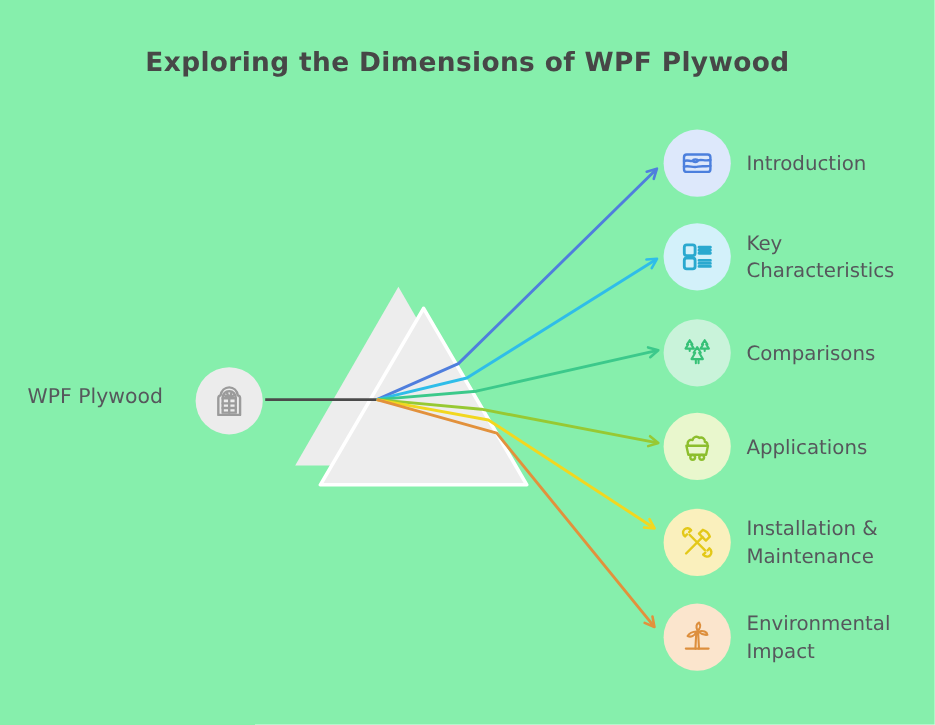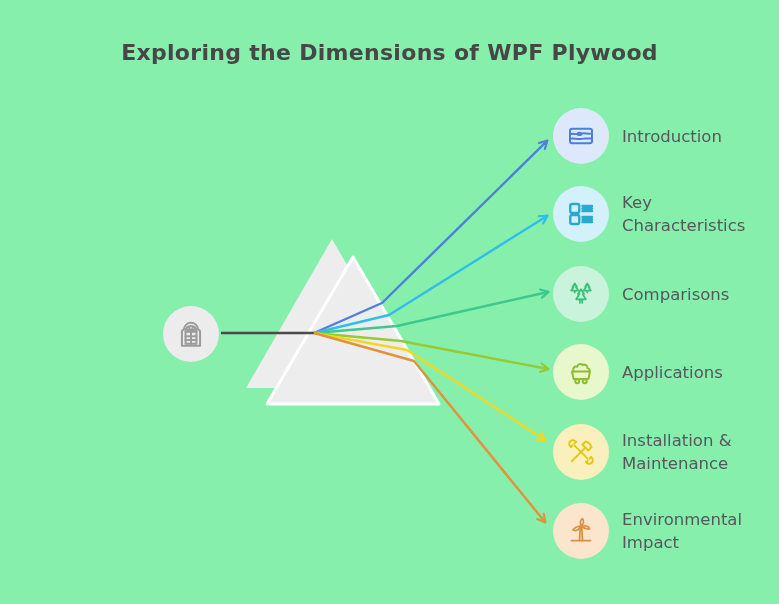--- a/index.html
+++ b/index.html
@@ -71,20 +71,21 @@
     <line x1="221" y1="333" x2="314" y2="333" stroke="#4a4a4a" stroke-width="2.4"></line>
 
     <polyline points="314,333 382,303 547,141" fill="none" stroke="#4f7edd" stroke-width="2.4" stroke-linejoin="round" marker-end="url(#arr-blue)"></polyline>
     <polyline points="314,333 389,315 547,216" fill="none" stroke="#2fbde9" stroke-width="2.4" stroke-linejoin="round" marker-end="url(#arr-cyan)"></polyline>
     <polyline points="314,333 397,326 548,292" fill="none" stroke="#3cc98b" stroke-width="2.4" stroke-linejoin="round" marker-end="url(#arr-green)"></polyline>
     <polyline points="314,333 401,341 548,369" fill="none" stroke="#97c933" stroke-width="2.4" stroke-linejoin="round" marker-end="url(#arr-olive)"></polyline>
     <polyline points="314,333 407,350 545,440" fill="none" stroke="#f2d71f" stroke-width="2.4" stroke-linejoin="round" marker-end="url(#arr-yellow)"></polyline>
     <polyline points="314,333 414,361 545,522" fill="none" stroke="#e2913c" stroke-width="2.4" stroke-linejoin="round" marker-end="url(#arr-orange)"></polyline>
   </svg>
 
+  <div class="root-label">WPF Plywood</div>
   <div class="node-circle root-circle">
     <svg width="32" height="32" viewBox="0 0 24 24">
       <g class="ic" stroke="#9b9b9b" stroke-width="1.5">
         <path d="M5.2,20.8 V10.2 C5.2,9.3 5.9,8.8 6.6,8.6 C7.1,5.7 9.2,3.6 12,3.6 C14.8,3.6 16.9,5.7 17.4,8.6 C18.1,8.8 18.8,9.3 18.8,10.2 V20.8 Z"></path>
         <path d="M7.9,19.4 V10.4 C7.9,7.6 9.6,6 12,6 C14.4,6 16.1,7.6 16.1,10.4 V19.4 Z"></path>
         <path d="M7.9,10.4 H16.1 M12,10.4 V19.4 M7.9,13.6 H16.1 M7.9,16.5 H16.1"></path>
         <path d="M12,10.4 L8.8,8.3 M12,10.4 L10.5,6.8 M12,10.4 L13.5,6.8 M12,10.4 L15.2,8.3"></path>
       </g>
     </svg>
   </div>

